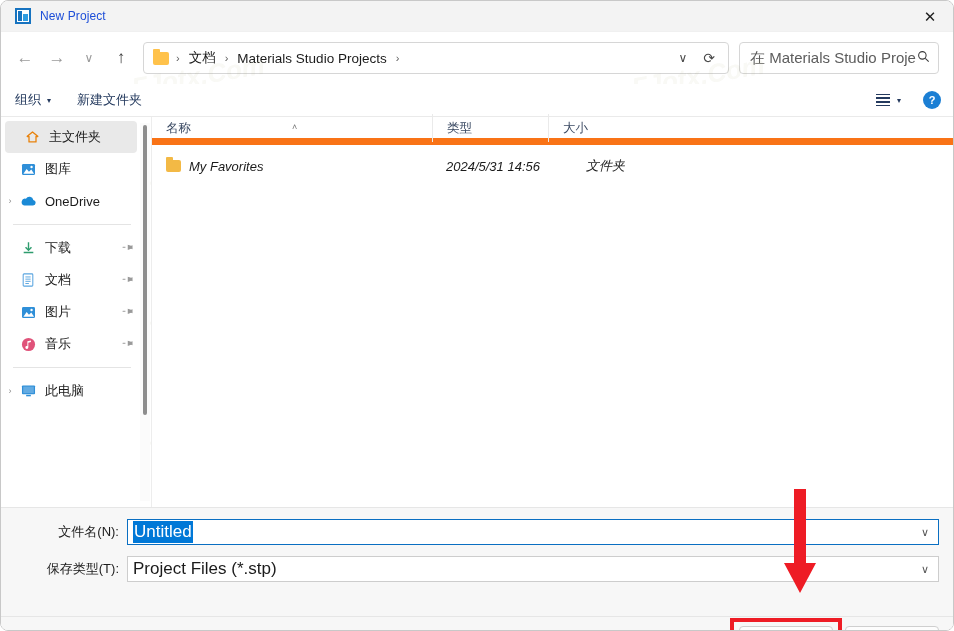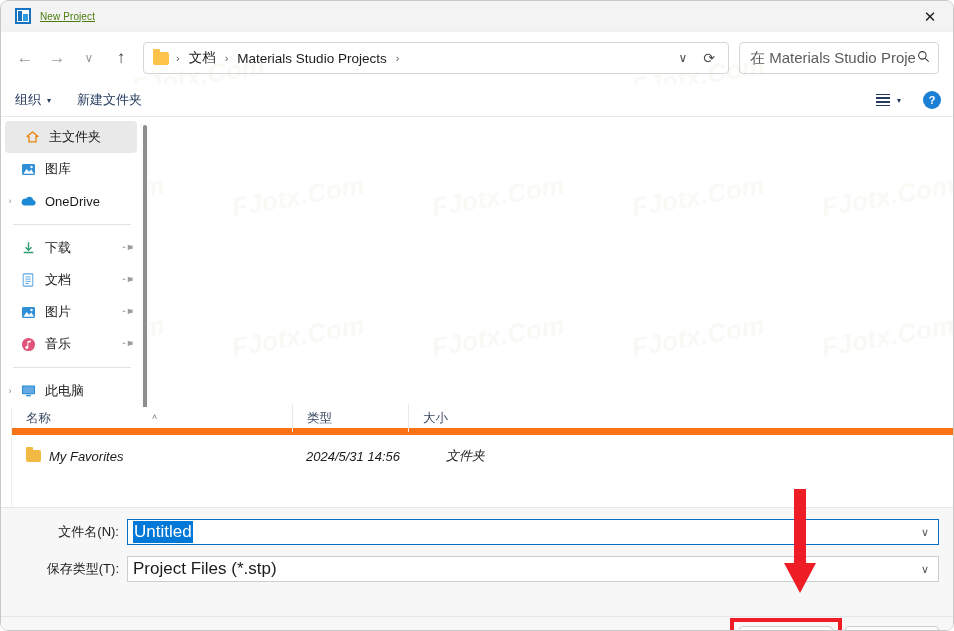--- a/index.html
+++ b/index.html
@@ -40,24 +40,23 @@
   }
   .title-icon .bar1 {
     position: absolute; left: 3px; top: 3px;
     width: 4px; height: 10px; background: #1673c0;
   }
   .title-icon .bar2 {
     position: absolute; left: 8px; top: 6px;
     width: 5px; height: 7px; background: #2e9ce0;
   }
   .title-text {
-    font-size: 10px;
-    color: #4d7c0f;
+    font-size: 12px;
+    color: #1d4ed8;
     letter-spacing: 0.1px;
-    text-decoration: underline;
   }
   .close-btn {
     position: absolute;
     right: 0; top: 0;
     width: 46px; height: 31px;
     display: flex; align-items: center; justify-content: center;
     color: #1b1b1b;
     font-size: 15px;
     cursor: default;
   }
@@ -193,21 +192,20 @@
     font-weight: bold;
     display: flex; align-items: center; justify-content: center;
     margin-left: 12px;
   }
 
   
   .body {
     display: flex;
     height: 391px;
     border-top: 1px solid #eaeaea;
-    flex-direction: column;
   }
   .sidebar {
     width: 140px;
     background: #ffffff;
     padding-top: 4px;
     position: relative;
     flex: none;
   }
   .side-item {
     height: 32px;

